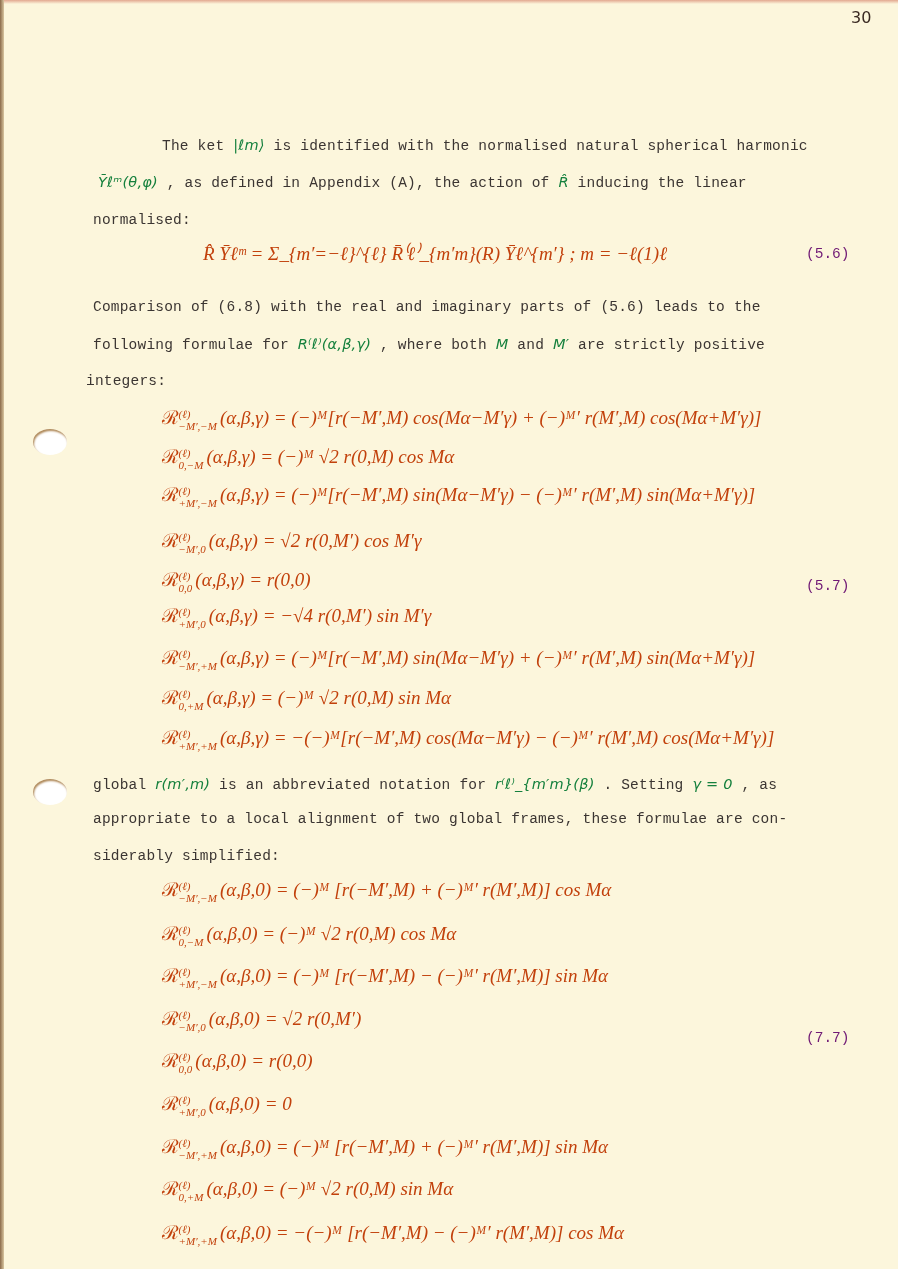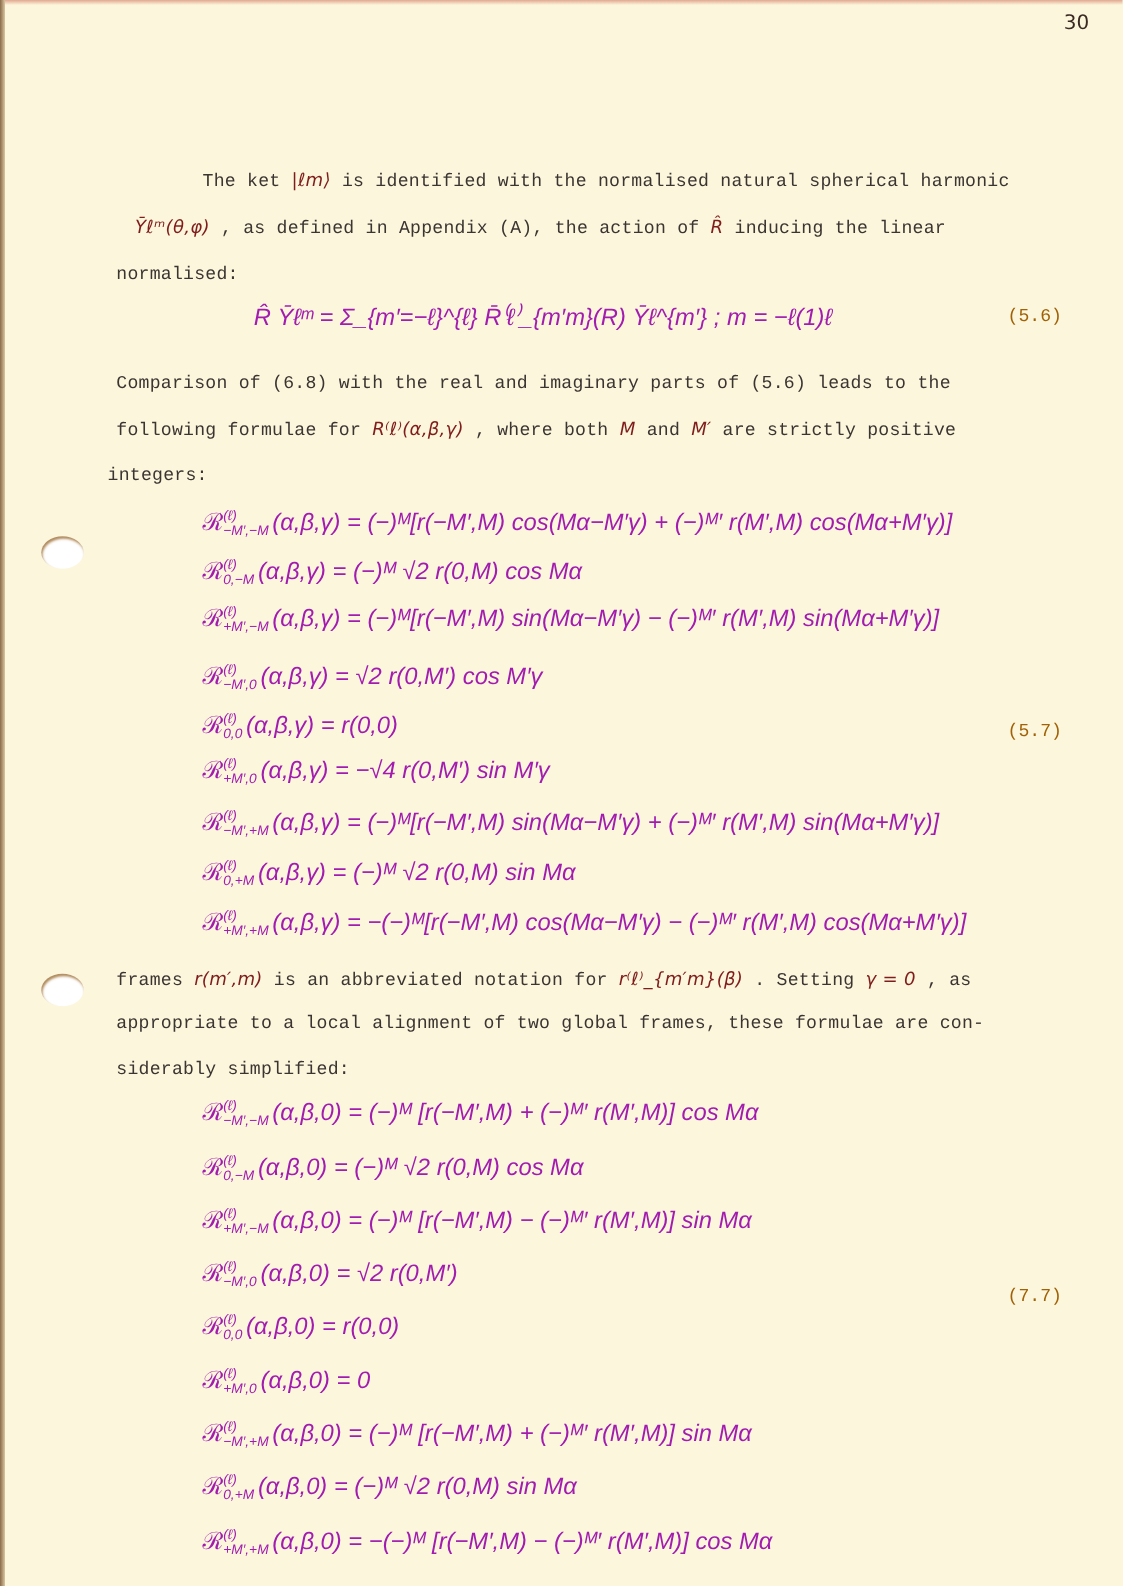--- a/index.html
+++ b/index.html
@@ -24,50 +24,50 @@
   }
   .page-number {
     position: absolute; left: 851px; top: 8px;
     font-family: "DejaVu Sans", sans-serif; font-size: 16px; color: #3a2a22;
   }
   .typed {
     position: absolute; font-size: 14.5px; letter-spacing: 0.2px;
     white-space: nowrap; color: #3b3532;
   }
   .hw {
-    font-family: "DejaVu Sans", sans-serif; color: #7f1d1d; font-style: italic; text-align: right;
+    font-family: "DejaVu Sans", sans-serif; color: #15803d; font-style: italic; text-align: right;
   }
   .eq {
     position: absolute; white-space: nowrap;
-    font-family: Liberation Sans, sans-serif; color: #a21caf;
+    font-family: Liberation Serif, serif; color: #c2410c;
     font-size: 19px; font-style: italic;
   }
   .eq .sym { font-style: normal; }
   .eqsub { display: inline-flex; flex-direction: column; vertical-align: middle;
     font-size: 11px; line-height: 12px; margin-right: 3px; }
   .eqnum {
-    position: absolute; font-size: 14.5px; color: #a16207; white-space: nowrap;
+    position: absolute; font-size: 14.5px; color: #701a75; white-space: nowrap;
   }
 </style>
 </head>
 <body>
 
 <div class="page-edge-top"></div>
 <div class="page-edge-left"></div>
 <div class="punch-hole" style="top:429px"></div>
 <div class="punch-hole" style="top:779px"></div>
 
 <div class="page-number">30</div>
 
 <div class="typed" style="left:162px;top:137px">
   <span>The ket</span>
   <span class="hw">|ℓm⟩</span>
   <span>is identified with the normalised natural spherical harmonic</span>
 </div>
-<div class="typed" style="left:108px;top:174px">
+<div class="typed" style="left:98px;top:174px">
   <span class="hw">Ȳℓᵐ(θ,φ)</span>
   <span>, as defined in Appendix (A), the action of</span>
   <span class="hw">R̂</span>
   <span>inducing the linear</span>
 </div>
 <div class="typed" style="left:93px;top:212px">normalised:</div>
 
 <div class="eq" style="left:203px;top:240px">
   <span>R̂ Ȳℓᵐ</span>
   <span>= Σ_{m′=−ℓ}^{ℓ} R̄⁽ℓ⁾_{m′m}(R) Ȳℓ^{m′}</span>
@@ -121,21 +121,21 @@
         <span>0,+M</span>
       </span><span>(α,β,γ)</span> <span>= (−)ᴹ √2 r(0,M) sin Mα</span></div>
   <div class="eq" style="left:162px;top:724px"><span class="sym">ℛ</span><span class="eqsub">
         <span>(ℓ)</span>
         <span>+M′,+M</span>
       </span><span>(α,β,γ)</span> <span>= −(−)ᴹ[r(−M′,M) cos(Mα−M′γ) − (−)ᴹ′ r(M′,M) cos(Mα+M′γ)]</span></div>
 </div>
 <div class="eqnum" style="left:806px;top:578px">(5.7)</div>
 
 <div class="typed" style="left:93px;top:776px">
-  <span>frames</span>
+  <span>global</span>
   <span class="hw">r(m′,m)</span>
   <span>is an abbreviated notation for</span>
   <span class="hw">r⁽ℓ⁾_{m′m}(β)</span>
   <span>.  Setting</span>
   <span class="hw">γ = 0</span>
   <span>, as</span>
 </div>
 <div class="typed" style="left:93px;top:811px">appropriate to a local alignment of two global frames, these formulae are con-</div>
 <div class="typed" style="left:93px;top:848px">siderably simplified:</div>
 

